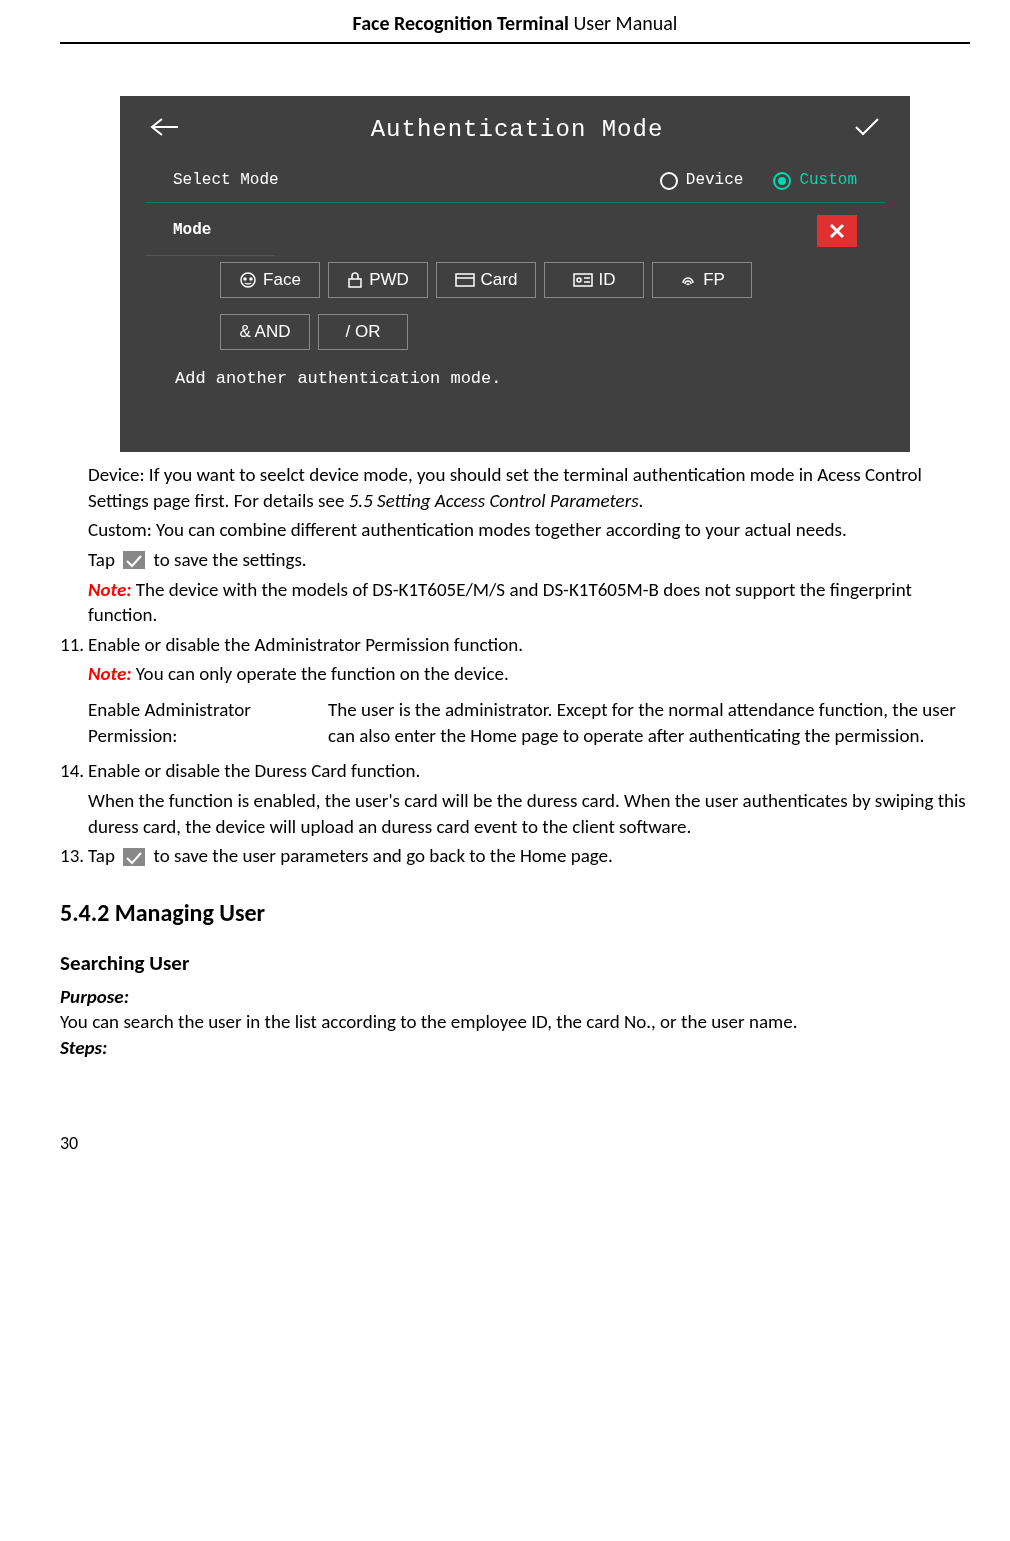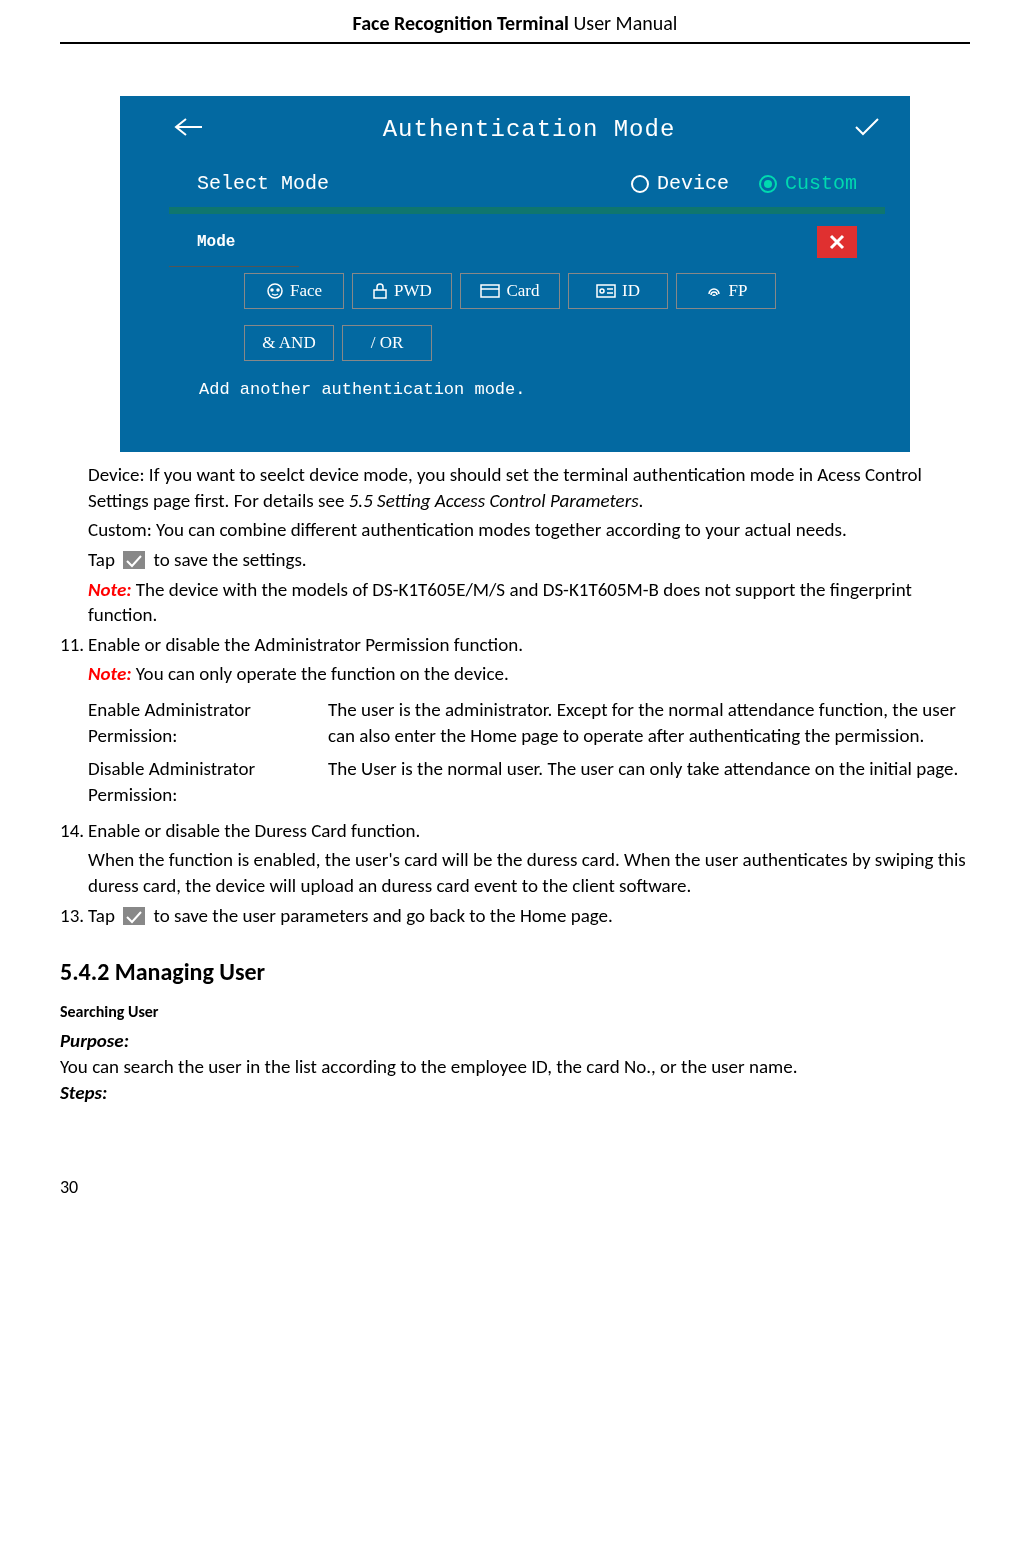--- a/index.html
+++ b/index.html
@@ -17,56 +17,55 @@
     text-align: center;
     font-weight: bold;
     font-size: 20px;
     padding: 10px 0 5px 0;
     border-bottom: 2px solid #000;
     margin-bottom: 52px;
   }
   .header .thin { font-weight: normal; }
   .screenshot {
     width: 790px; height: 356px;
-    background: #0369a1;
+    background: #404040;
     margin: 0 auto 10px auto;
     color: #fff;
     font-family: "Courier New", monospace;
     font-size: 18px;
     position: relative;
-    padding-left: 24px;
   }
   .ss-titlebar {
     display: flex; align-items: center; justify-content: space-between;
     padding: 18px 30px 14px 30px;
   }
   .ss-titlebar .center { font-family: "SimSun","Courier New",monospace; font-size: 24px; letter-spacing: 1px; }
   .ss-back svg, .ss-check svg { stroke: #fff; stroke-width: 2; fill: none; }
   .ss-row {
     display: flex; align-items: flex-start;
     padding: 10px 28px;
-    border-bottom: 7px solid #0f766e; margin: 0 25px;
-    font-size: 20px;
+    border-bottom: 1px solid #0f766e; margin: 0 25px;
+    font-size: 16px;
   }
   .ss-row .label { flex: 1; font-family: "SimSun","Courier New",monospace; }
   .radio { display: inline-flex; align-items: center; margin-left: 30px; font-family: "SimSun","Courier New",monospace; }
   .radio-circle { width: 18px; height: 18px; border: 2px solid #fff; border-radius: 50%; margin-right: 8px; display: inline-flex; align-items:center; justify-content:center; }
   .radio.sel { color: #00d9b0; }
   .radio.sel .radio-circle { border-color: #00d9b0; }
   .radio.sel .radio-circle::after { content:""; width:8px; height:8px; border-radius:50%; background:#00d9b0; }
   .ss-mode-row { padding: 12px 28px 8px 28px; margin: 0 25px; display:flex; align-items:center;justify-content:flex-end; }
   .ss-mode-row .label { flex:1; font-family: "SimSun","Courier New",monospace; font-size:16px; font-weight:bold; }
   .ss-x { width: 40px; height: 32px; background: #e03030; display:flex; align-items:center; justify-content:center; }
   .ss-x svg { stroke:#fff; stroke-width:3; }
   .divider-short { border-bottom: 1px solid #555; margin: 0 25px; width: 130px; }
   .ss-btns { padding: 6px 25px 0 100px; display:flex; flex-wrap:wrap; gap: 8px; }
   .ss-btn {
     border: 1px solid #888; height: 36px; min-width: 100px;
     display: inline-flex; align-items: center; justify-content: center;
-    gap: 6px; font-family: Liberation Serif, serif; font-size: 17px;
+    gap: 6px; font-family: Liberation Sans, sans-serif; font-size: 17px;
     padding: 0 14px;
   }
   .ss-btn.small { min-width: 90px; }
   .ss-hint { padding: 18px 0 0 55px; font-family: "SimSun","Courier New",monospace; font-size: 17px; }
   .ss-btn svg { stroke:#fff; fill:none; stroke-width:1.5; }
 
   .body-indent { margin-left: 0px; }
   .para { margin: 4px 0 4px 28px; }
   .numitem { display:flex; margin-top: 4px; }
   .numitem .num { width: 28px; flex-shrink:0; }
@@ -75,21 +74,21 @@
   .red { color: #ff0000; font-weight: bold; font-style: italic; }
   .save-icon {
     display:inline-block; width:22px; height:18px; background:#888; vertical-align:middle;
     position:relative; top:-1px; margin: 0 4px;
   }
   .save-icon svg { stroke:#fff; stroke-width:2; fill:none; }
   table.defs { border-collapse: collapse; margin: 6px 0 6px 28px; }
   table.defs td { vertical-align: top; padding: 4px 10px 4px 0; }
   table.defs td:first-child { width: 240px; font-weight: normal; }
   h2.sec { font-size: 24px; font-weight: bold; margin: 28px 0 5px 0; }
-  h3.sub { font-size: 16px; font-weight: bold; margin: 12px 0 6px 0; }
+  h3.sub { font-size: 21px; font-weight: bold; margin: 20px 0 6px 0; }
   .footer { text-align:left; margin-top: 70px; font-size:18px; }
   .boldital { font-weight: bold; font-style: italic; }
 </style>
 </head>
 <body>
 
 <div class="page">
   <div class="header">
     <span>Face Recognition Terminal</span><span class="thin"> User Manual</span>
   </div>
@@ -202,24 +201,20 @@
     </div>
     <p class="para">
       <span class="red">Note:</span><span> You can only operate the function on the device.</span>
     </p>
 
     <table class="defs">
       <tbody>
           <tr>
         <td>Enable Administrator Permission:</td>
         <td>The user is the administrator. Except for the normal attendance function, the user can also enter the Home page to operate after authenticating the permission.</td>
-      </tr>
-      <tr>
-        <td>Disable Administrator Permission:</td>
-        <td>The User is the normal user. The user can only take attendance on the initial page.</td>
       </tr>
     </tbody>
       </table>
 
     <div class="numitem">
       <span class="num">14.</span>
       <span><span>Enable or disable the </span><b>Duress Card</b><span> function.</span></span>
     </div>
     <p class="para">When the function is enabled, the user's card will be the duress card. When the user authenticates by swiping this duress card, the device will upload an duress card event to the client software.</p>
 

